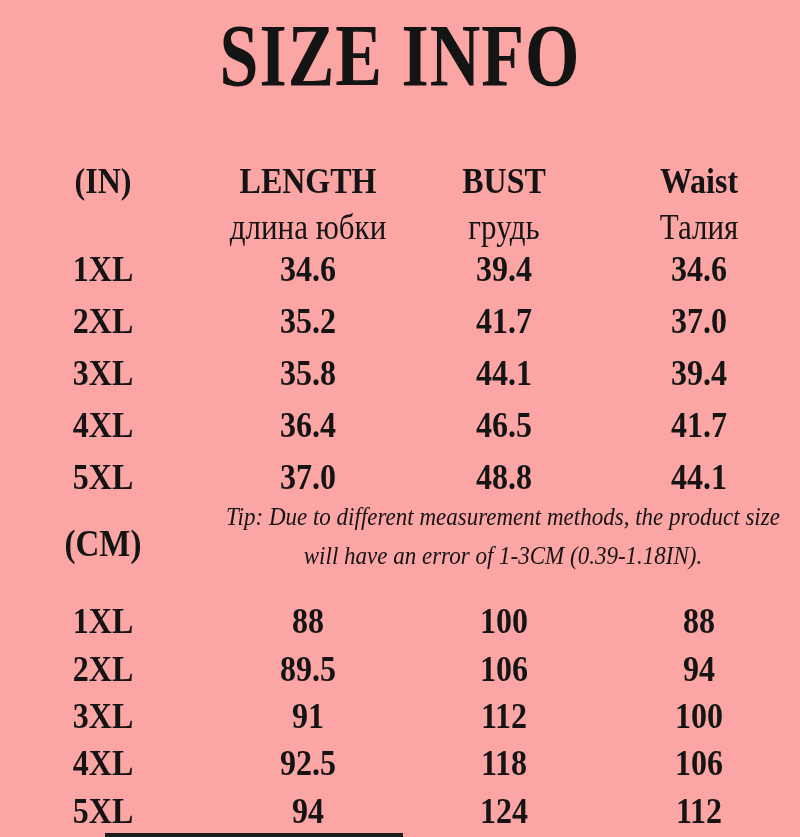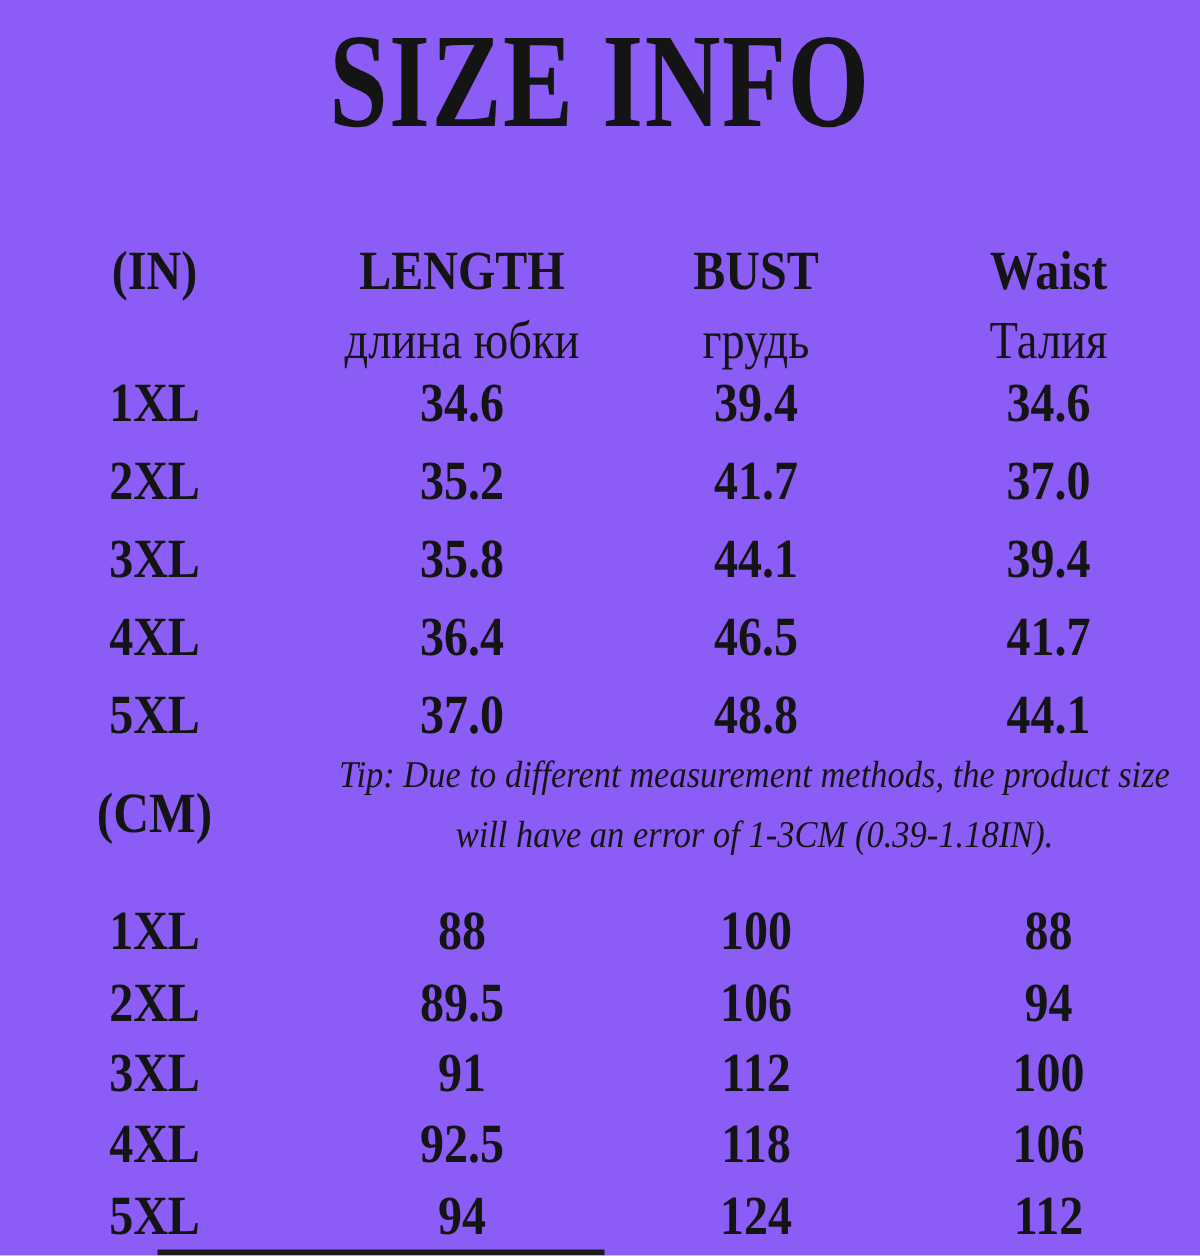--- a/index.html
+++ b/index.html
@@ -4,21 +4,21 @@
 <style>
   html, body {
     margin: 0;
     padding: 0;
     background: #ffffff;
   }
   .page {
     position: relative;
     width: 800px;
     height: 837px;
-    background: #8b5cf6;
+    background: #fca5a5;
     color: #141414;
     font-family: "Liberation Serif", "DejaVu Serif", serif;
     overflow: hidden;
   }
   .title {
     position: absolute;
     top: 0;
     left: 0;
     width: 800px;
     height: 112px;

